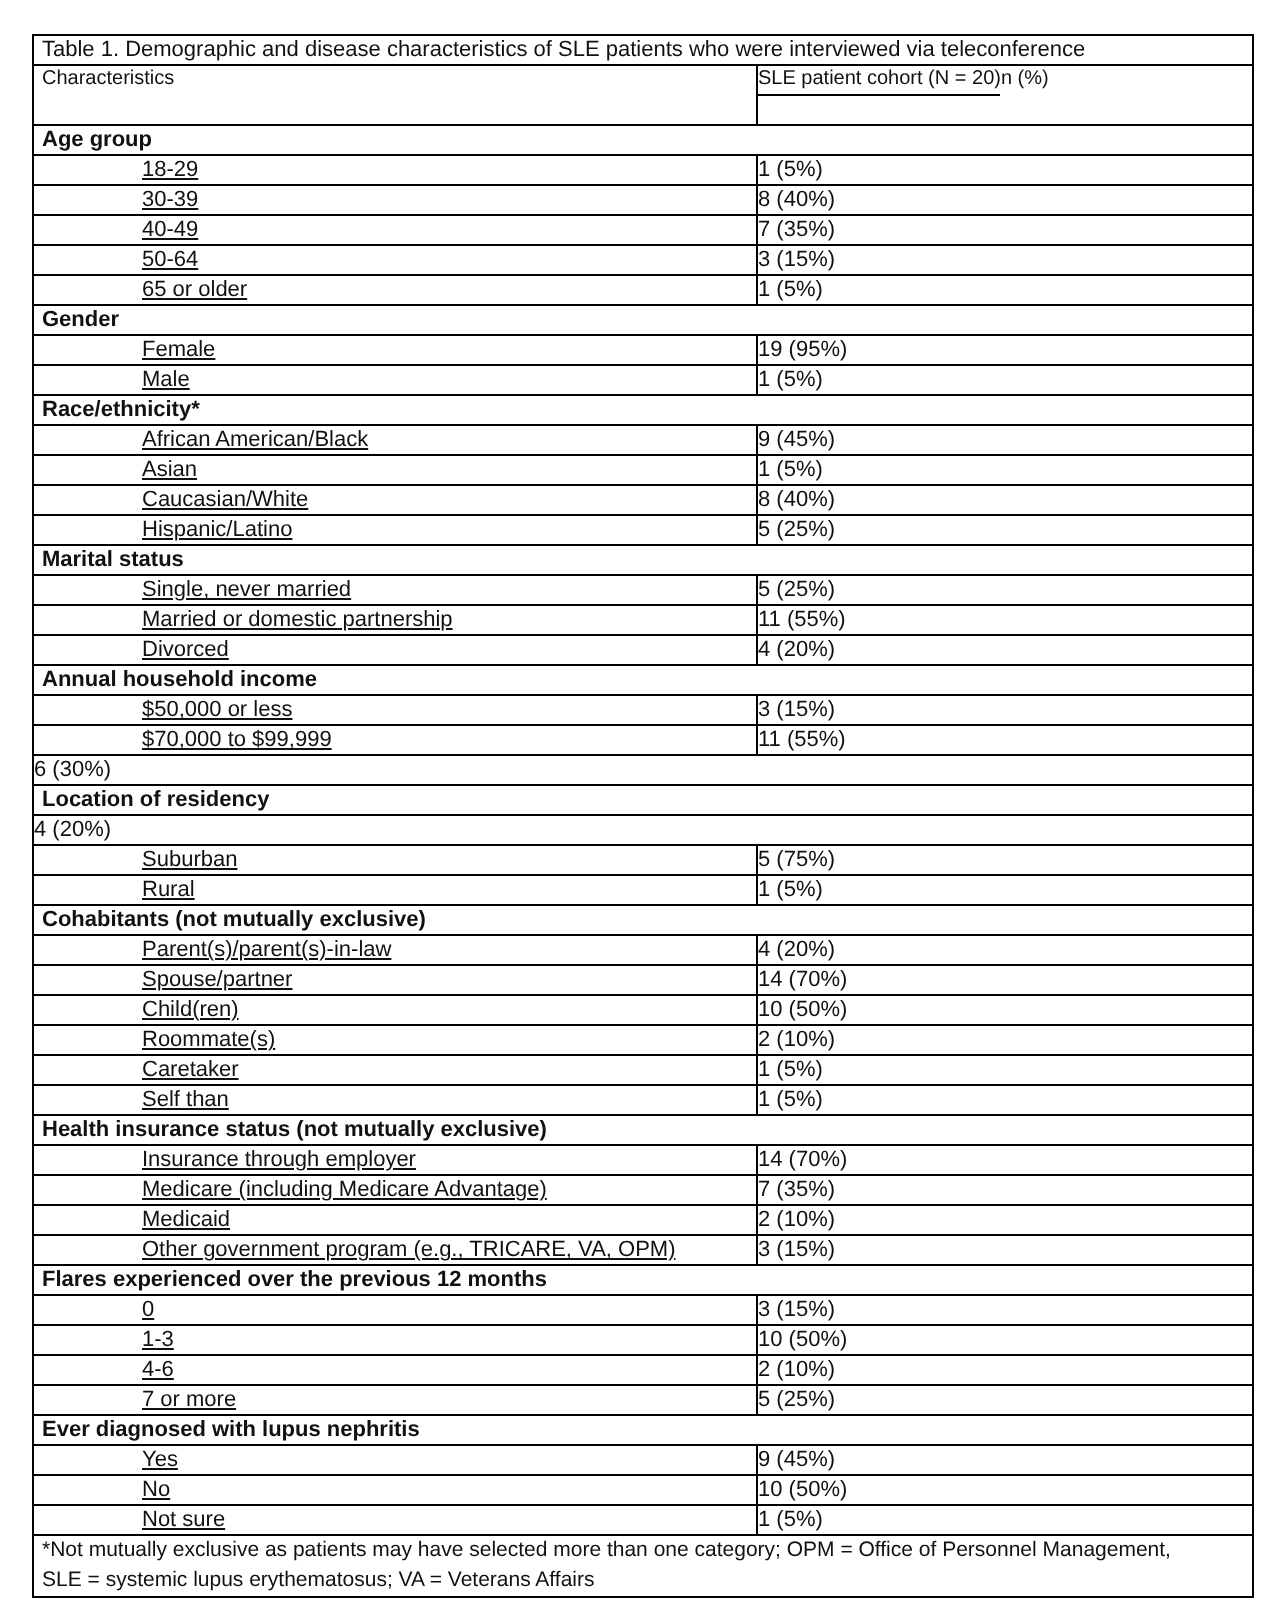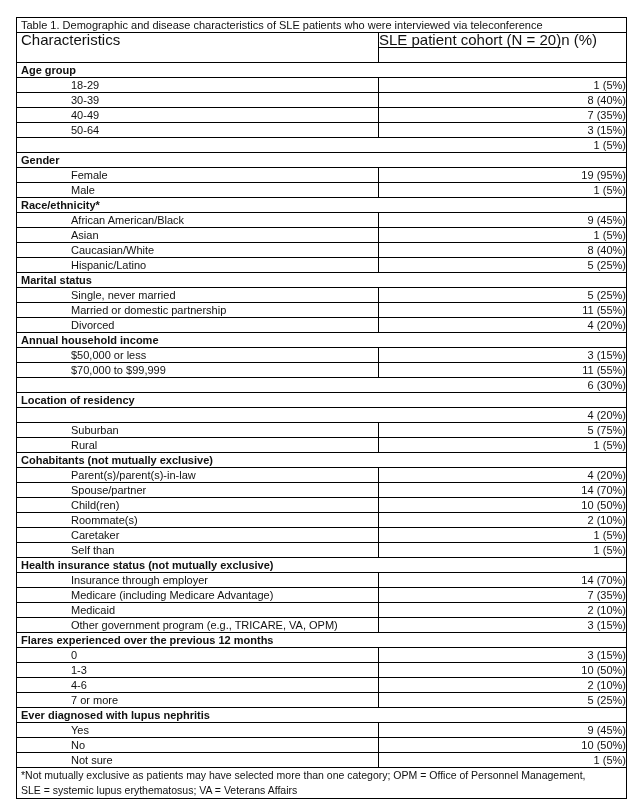--- a/index.html
+++ b/index.html
@@ -1,24 +1,24 @@
 <!DOCTYPE html>
 <html><head>
 <meta charset="utf-8">
 <style>
   html, body { margin: 0; padding: 0; background: #ffffff; }
   body { width: 640px; height: 804px; position: relative; font-family: "Liberation Sans", "DejaVu Sans", sans-serif; color: #111; }
   .tbl { position: absolute; left: 16px; top: 17px; width: 611px; border: 1px solid #000; box-sizing: border-box; }
   .row { display: flex; height: 15px; border-bottom: 1px solid #000; box-sizing: border-box; font-size: 11px; line-height: 14px; }
   .cell-left { width: 362px; border-right: 1px solid #000; box-sizing: border-box; padding-left: 4px; white-space: nowrap; overflow: hidden; }
-  .cell-right { flex: 1; text-align: right; white-space: nowrap; }
+  .cell-right { flex: 1; text-align: left; white-space: nowrap; }
   .full { flex: 1; padding-left: 4px; white-space: nowrap; overflow: hidden; }
   .bold { font-weight: bold; }
-  .indent { padding-left: 54px; }
-  .hdr-split { display: flex; height: 30px; border-bottom: 1px solid #000; box-sizing: border-box; font-size: 15px; line-height: 14px; }
+  .indent { padding-left: 54px; text-decoration: underline; }
+  .hdr-split { display: flex; height: 30px; border-bottom: 1px solid #000; box-sizing: border-box; font-size: 10px; line-height: 14px; }
   .hdr-split .cell-left { height: 100%; }
   .hdr-split .right-stack { flex: 1; display: flex; flex-direction: row; }
   .hdr-split .right-stack div { height: 15px; text-align: center; box-sizing: border-box; }
   .hdr-split .right-stack div:first-child { border-bottom: 1px solid #000; }
   .footnote { font-size: 10.5px; line-height: 15px; padding: 0 4px; height: 30px; box-sizing: border-box; }
 </style>
 </head>
 <body>
 
 <div class="tbl">
@@ -46,20 +46,21 @@
       </div>
       <div class="row">
         <div class="cell-left indent">40-49</div>
         <div class="cell-right">7 (35%)</div>
       </div>
       <div class="row">
         <div class="cell-left indent">50-64</div>
         <div class="cell-right">3 (15%)</div>
       </div>
       <div class="row">
+        <div class="cell-left indent">65 or older</div>
         <div class="cell-right">1 (5%)</div>
       </div>
       <div class="row">
         <div class="full bold">Gender</div>
       </div>
       <div class="row">
         <div class="cell-left indent">Female</div>
         <div class="cell-right">19 (95%)</div>
       </div>
       <div class="row">

